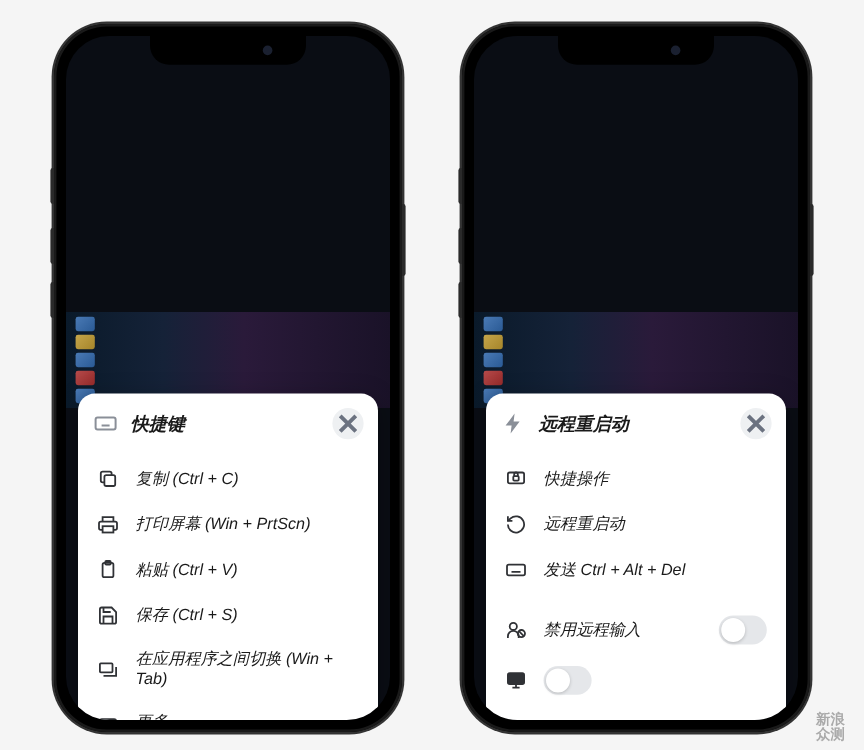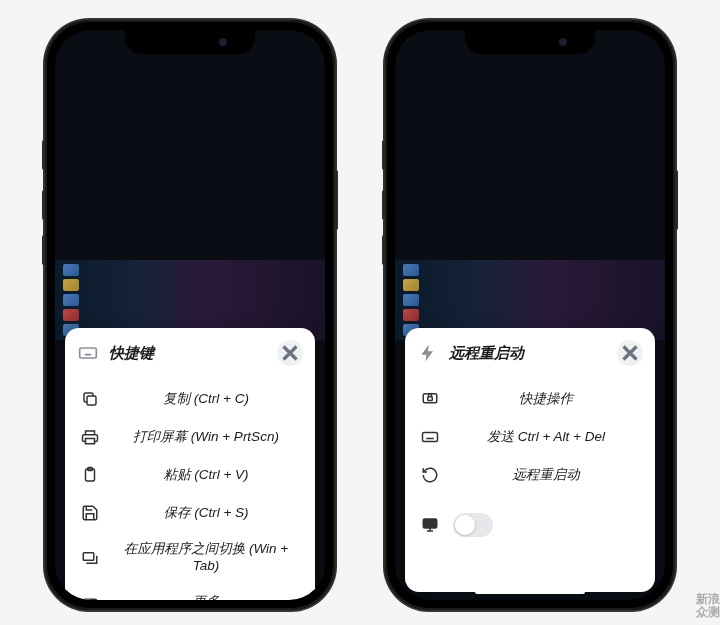--- a/index.html
+++ b/index.html
@@ -109,21 +109,20 @@
     color: #6b7280; font-size: 13px;
     cursor: pointer;
   }
   .panel-body { padding: 4px 0 8px 0; }
   .group-sep { height: 10px; }
   .row {
     display: flex; align-items: center;
     padding: 9px 16px;
     gap: 14px;
     min-height: 38px;
-    text-align: center;
   }
   .row .ricon {
     width: 18px; height: 18px; flex: 0 0 18px;
     display: flex; align-items: center; justify-content: center;
     color: #303236;
   }
   .row .label {
     font-size: 13.5px; color: #1a1a1a;
     flex: 1; line-height: 1.25;
   }
@@ -138,21 +137,21 @@
     content: ""; position: absolute; top: 2px; left: 2px;
     width: 20px; height: 20px; border-radius: 50%; background: #fff;
     box-shadow: 0 1px 3px rgba(0,0,0,.2);
     transition: .2s;
   }
   .home-indicator {
     position: absolute; bottom: 6px; left: 50%; transform: translateX(-50%);
     width: 110px; height: 4px; border-radius: 2px; background: #fff;
   }
   .watermark {
-    position: absolute; right: 0; bottom: 6px;
+    position: absolute; right: 16px; bottom: 6px;
     font-size: 12px; color: #aaa; text-align: right; line-height: 1.1;
     font-weight: 600;
     font-family: Liberation Serif, serif;
   }
   svg { width: 100%; height: 100%; }
 </style>
 </head>
 <body>
 
 <div class="phones">
@@ -281,36 +280,48 @@
                   <rect x="3" y="5" width="18" height="12" rx="2"></rect>
                   <rect x="9" y="9" width="6" height="5" rx="1"></rect>
                   <path d="M10 9V7a2 2 0 1 1 4 0v2"></path>
                 </svg>
               </span>
               <span class="label">快捷操作</span>
             </div>
             <div class="row">
               <span class="ricon">
                 <svg viewBox="0 0 24 24" fill="none" stroke="currentColor" stroke-width="2">
+                  <path d="M3 12a9 9 0 1 0 3-6.7L3 8"></path>
+                  <path d="M3 3v5h5"></path>
+                </svg>
+              </span>
+              <span class="label">远程重启动</span>
+            </div>
+            <div class="row">
+              <span class="ricon">
+                <svg viewBox="0 0 24 24" fill="none" stroke="currentColor" stroke-width="2">
                   <rect x="2" y="6" width="20" height="12" rx="2"></rect>
                   <path d="M6 10h0M10 10h0M14 10h0M18 10h0M7 14h10"></path>
                 </svg>
               </span>
               <span class="label">发送 Ctrl + Alt + Del</span>
             </div>
-            <div class="row">
-              <span class="ricon">
-                <svg viewBox="0 0 24 24" fill="none" stroke="currentColor" stroke-width="2">
-                  <path d="M3 12a9 9 0 1 0 3-6.7L3 8"></path>
-                  <path d="M3 3v5h5"></path>
-                </svg>
-              </span>
-              <span class="label">远程重启动</span>
-            </div>
             <div class="group-sep"></div>
+            <div class="row">
+              <span class="ricon">
+                <svg viewBox="0 0 24 24" fill="none" stroke="currentColor" stroke-width="2">
+                  <circle cx="9" cy="8" r="4"></circle>
+                  <path d="M3 21v-2a6 6 0 0 1 12 0v2"></path>
+                  <circle cx="18" cy="16" r="4"></circle>
+                  <path d="M15 13l6 6"></path>
+                </svg>
+              </span>
+              <span class="label">禁用远程输入</span>
+              <span class="toggle"></span>
+            </div>
             <div class="row">
               <span class="ricon">
                 <svg viewBox="0 0 24 24" fill="none" stroke="currentColor" stroke-width="2">
                   <rect x="3" y="4" width="18" height="12" rx="2" fill="currentColor"></rect>
                   <path d="M8 20h8M12 16v4"></path>
                 </svg>
               </span>
               <span class="toggle"></span>
             </div>
             <div class="row"></div>

